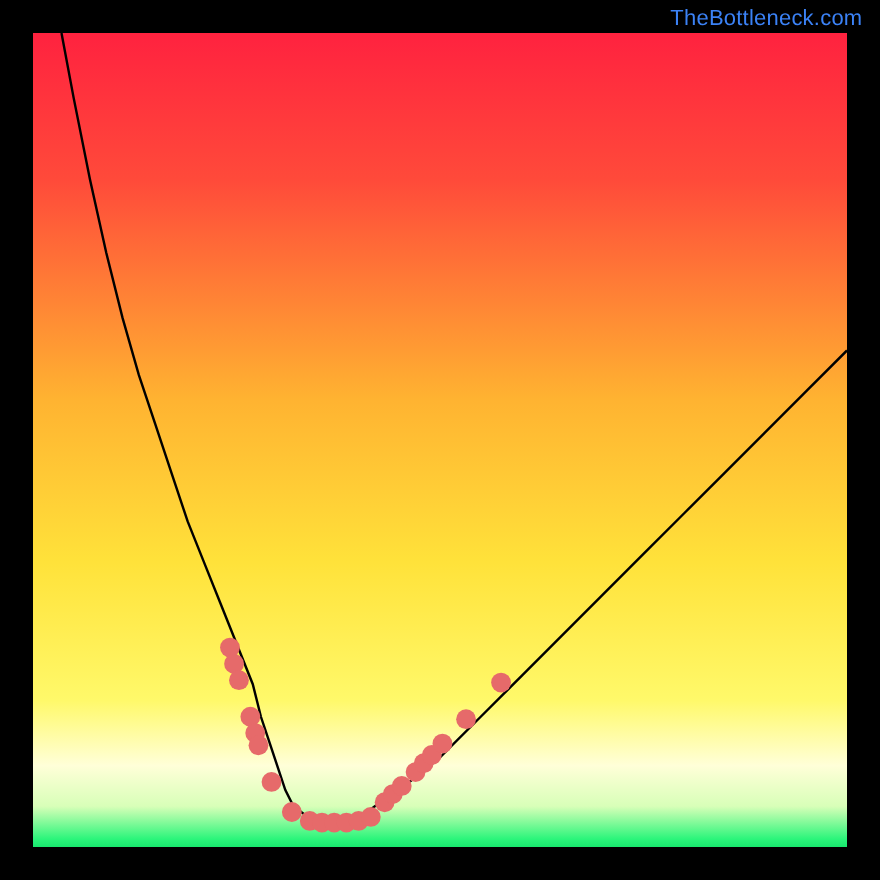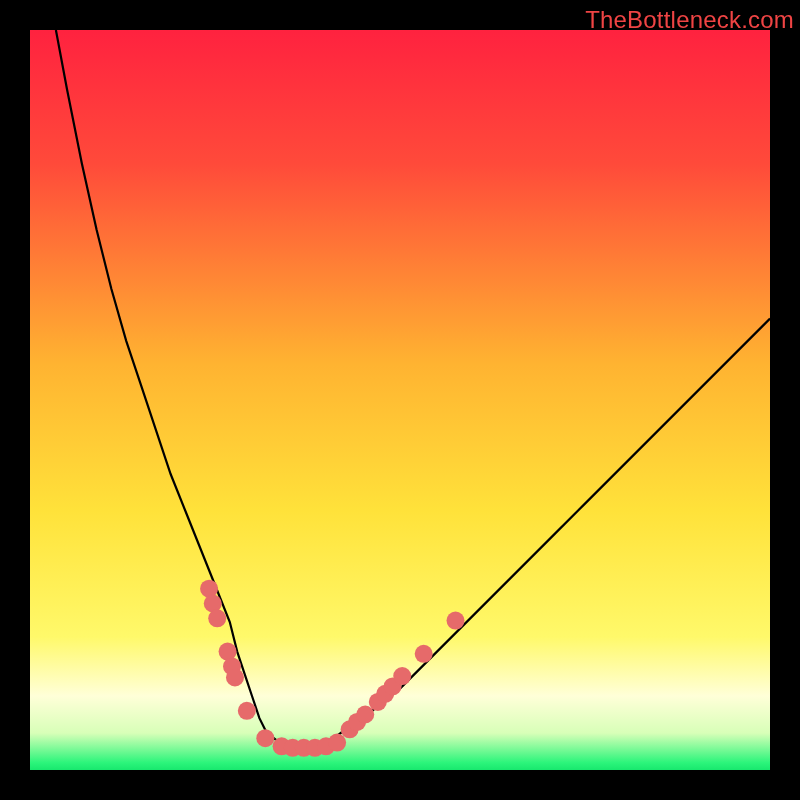--- a/index.html
+++ b/index.html
@@ -14,25 +14,25 @@
     position: absolute;
     left: 30px;
     top: 30px;
     width: 740px;
     height: 740px;
     overflow: hidden;
   }
   .watermark {
     position: absolute;
     top: 6px;
-    right: 6px;
+    right: 16px;
     font-family: Arial, Helvetica, sans-serif;
-    font-size: 24px;
+    font-size: 20px;
     font-weight: 500;
-    color: #ef4444;
+    color: #3b82f6;
     letter-spacing: 0.2px;
   }
   svg { display: block; }
 </style>
 </head>
 <body>
 
 <div class="frame">
   <div class="plot">
     <svg id="chart-svg" width="740" height="740" viewBox="0 0 740 740">

